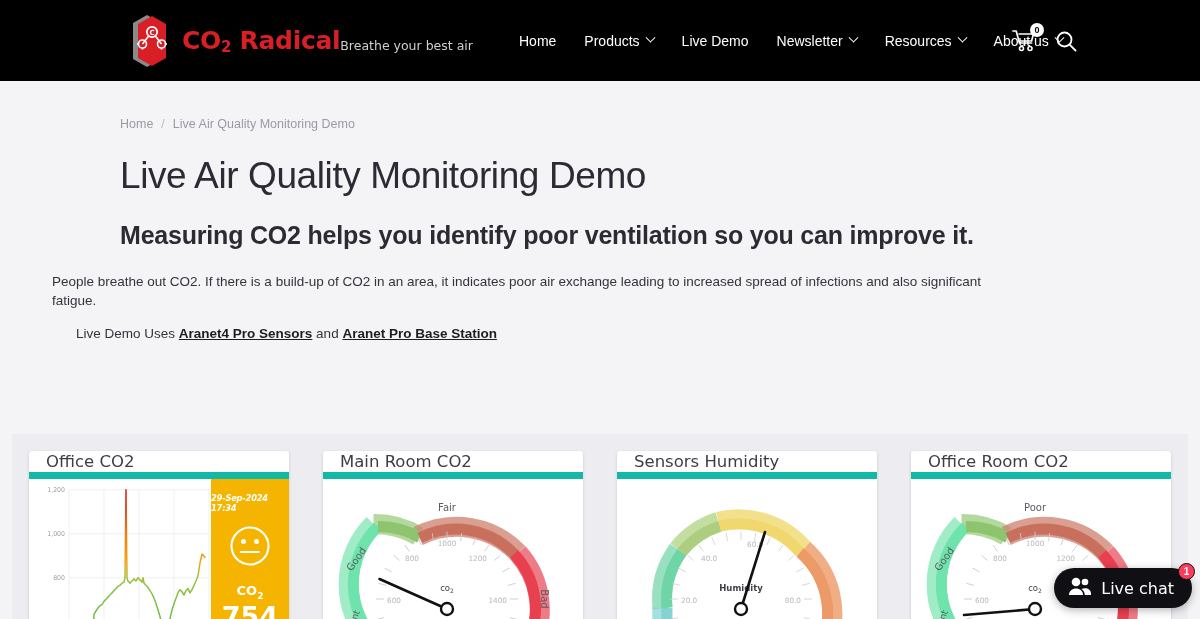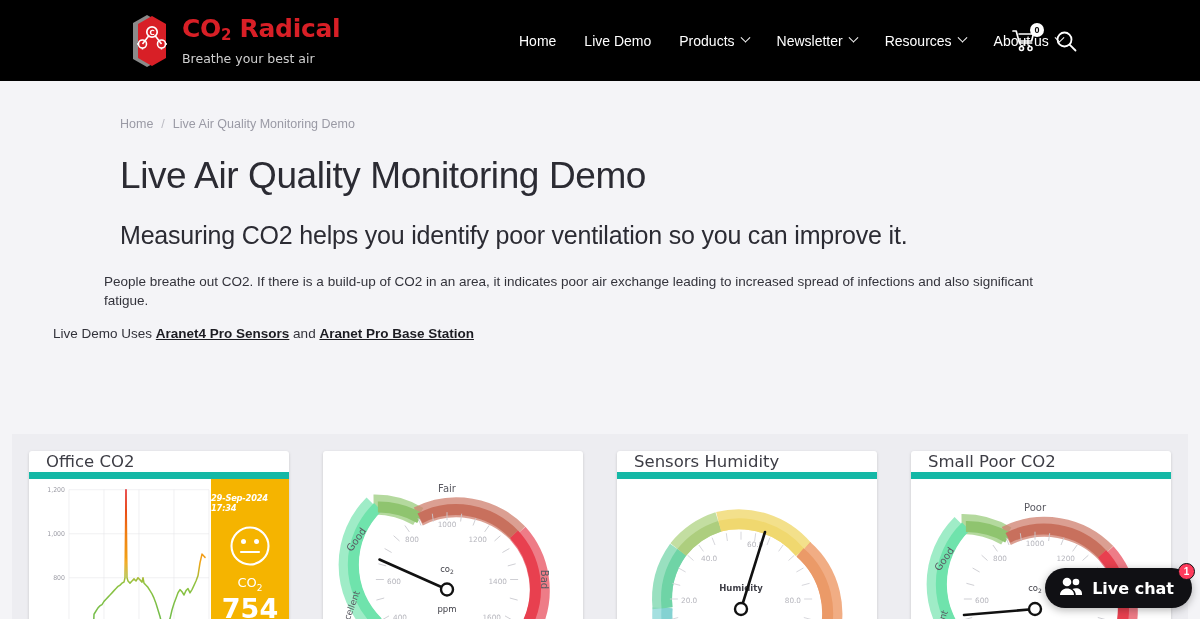--- a/index.html
+++ b/index.html
@@ -17,21 +17,21 @@
     display: flex;
     align-items: center;
     position: relative;
   }
   .logo-wrap {
     display: flex; align-items: center;
     margin-left: 120px;
     gap: 6px;
   }
   .logo-hex { width: 56px; height: 56px; position: relative; flex: 0 0 auto; }
-  .logo-text-block { display: flex; flex-direction: column; line-height: 1; }
+  .logo-text-block { display: flex; flex-direction: row; line-height: 1; }
   .logo-title {
     color: #d81f26;
     font-size: 25px;
     font-weight: bold;
     letter-spacing: -0.3px;
     font-family: "DejaVu Sans", sans-serif;
   }
   .logo-title sub { font-size: 15px; vertical-align: baseline; position: relative; top: 3px; }
   .logo-tag {
     color: #cfcfcf;
@@ -87,33 +87,33 @@
   h1.title {
     margin: 24px 0 0 120px;
     font-size: 37px;
     font-weight: normal;
     color: #2b2b33;
     letter-spacing: -0.4px;
   }
   h2.sub {
     margin: 24px 0 0 120px;
     font-size: 25px;
-    font-weight: normal;
+    font-weight: bold;
     color: #2b2b33;
     letter-spacing: -0.2px;
   }
   p.para {
-    margin: 22px 0 0 104px;
+    margin: 22px 0 0 52px;
     width: 945px;
     font-size: 13.5px;
     color: #33333b;
     line-height: 1.42;
   }
   p.uses {
-    margin: 16px 0 0 53px;
+    margin: 16px 0 0 76px;
     font-size: 13.5px;
     color: #33333b;
   }
   p.uses a { color: #1c1c22; font-weight: bold; text-decoration: underline; cursor: pointer; }
 
   
   .cards-row {
     position: absolute;
     top: 353px; left: 0;
     width: 1200px;
@@ -157,21 +157,21 @@
   .value-panel {
     width: 78px; background: #f5b400;
     display: flex; flex-direction: column;
     align-items: center;
     padding-top: 14px;
     color: #fff;
     flex: 0 0 auto;
   }
   .v-ts { font-size: 8.3px; font-weight: bold; font-family:"DejaVu Sans",sans-serif; letter-spacing:-0.2px;font-style:italic;}
   .v-face { margin-top: 12px; }
-  .v-label { font-size: 13px; font-weight: normal; margin-top: 4px; font-family:"DejaVu Sans",sans-serif;}
+  .v-label { font-size: 13px; font-weight: bold; margin-top: 12px; font-family:"DejaVu Sans",sans-serif;}
   .v-label sub { font-size: 9px; }
   .v-num { font-size: 27px; font-weight: bold; line-height: 1; margin-top: 2px; font-family:"DejaVu Sans",sans-serif;}
 
   
   .gauge-wrap { width: 100%; height: 100%; display:block; }
 
   
   .livechat {
     position: absolute;
     right: 8px; bottom: 11px;
@@ -179,21 +179,21 @@
     color: #fff;
     border-radius: 26px;
     height: 40px;
     display: flex; align-items: center;
     padding: 0 18px 0 14px;
     gap: 9px;
     box-shadow: 0 2px 8px rgba(0,0,0,.3);
     cursor: pointer;
     z-index: 50;
   }
-  .livechat-label { font-size: 16px; font-weight: bold; font-family:"DejaVu Sans",sans-serif; }
+  .livechat-label { font-size: 16px; font-weight: normal; font-family:"DejaVu Sans",sans-serif; }
   .lc-badge {
     position: absolute; top: -5px; right: -3px;
     width: 17px; height: 17px; border-radius: 50%;
     background: #ff3b5c; color:#fff;
     font-size: 10px; font-weight: bold;
     display:flex; align-items:center; justify-content:center;
     border: 1.5px solid #101014;
   }
 </style>
 </head>
@@ -222,25 +222,25 @@
       <div class="logo-title"><span>CO</span><sub>2</sub><span> Radical</span></div>
       <div class="logo-tag">Breathe your best air</div>
     </div>
   </div>
 
   <nav class="nav">
     <div class="nav-item">
         <span>Home</span>
       </div>
     <div class="nav-item">
-        <span>Live Demo</span>
-      </div>
-    <div class="nav-item">
         <span>Products</span>
         <i class="caret"></i>
+      </div>
+    <div class="nav-item">
+        <span>Live Demo</span>
       </div>
     <div class="nav-item">
         <span>Newsletter</span>
         <i class="caret"></i>
       </div>
     <div class="nav-item">
         <span>Resources</span>
         <i class="caret"></i>
       </div>
     <div class="nav-item">
@@ -346,20 +346,23 @@
               <div class="v-num">754</div>
 
             </div>
           </div>
         </div>
       </div>
     </div>
 
     <div class="card-outer">
       <div class="card">
+        <div class="card-head">
+          <span class="card-title">Main Room CO2</span>
+        </div>
         <div class="card-body">
           <svg class="gauge-wrap" viewBox="0 0 260 215">
 
             <g fill="none" stroke-width="20">
               <path d="M 50.6 165.4 A 85 85 0 0 1 50.6 45.0" stroke="#7fe6b4" opacity="0.75"></path>
               <path d="M 50.6 45.0 A 85 85 0 0 1 95.3 57.0" stroke="#9bcc7e" opacity="0.75"></path>
               <path d="M 95.3 57.0 A 85 85 0 0 1 195.0 74.0" stroke="#cf7f6d" opacity="0.75"></path>
               <path d="M 195.0 74.0 A 85 85 0 0 1 209.4 165.4" stroke="#e8505f" opacity="0.75"></path>
             </g>
 
@@ -478,21 +481,21 @@
             <text x="124" y="190" text-anchor="middle" font-family="DejaVu Sans, sans-serif" font-size="23" font-weight="bold" fill="#232329">57.0</text>
             <text x="124" y="205" text-anchor="middle" font-family="DejaVu Sans, sans-serif" font-size="7.2" fill="#9b9ba4">Last measurement: a minute ago</text>
           </svg>
         </div>
       </div>
     </div>
 
     <div class="card-outer">
       <div class="card">
         <div class="card-head">
-          <span class="card-title">Small Poor CO2</span>
+          <span class="card-title">Office Room CO2</span>
         </div>
         <div class="card-body">
           <svg class="gauge-wrap" viewBox="0 0 260 215">
             <g fill="none" stroke-width="20">
               <path d="M 50.6 165.4 A 85 85 0 0 1 50.6 45.0" stroke="#7fe6b4" opacity="0.75"></path>
               <path d="M 50.6 45.0 A 85 85 0 0 1 95.3 57.0" stroke="#9bcc7e" opacity="0.75"></path>
               <path d="M 95.3 57.0 A 85 85 0 0 1 195.0 74.0" stroke="#cf7f6d" opacity="0.75"></path>
               <path d="M 195.0 74.0 A 85 85 0 0 1 209.4 165.4" stroke="#e8505f" opacity="0.75"></path>
             </g>
             <g fill="none" stroke-width="11">

